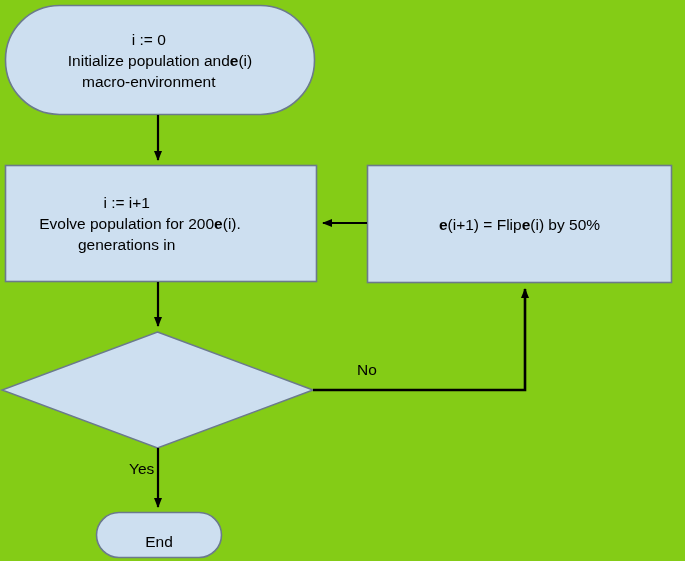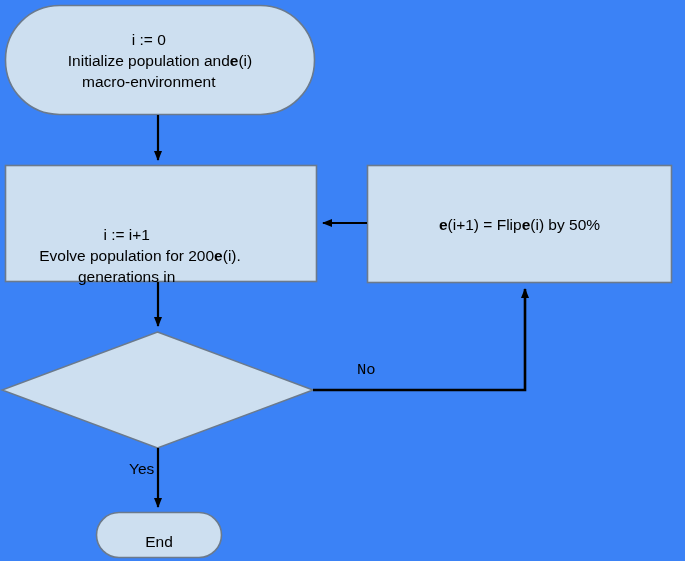--- a/index.html
+++ b/index.html
@@ -8,21 +8,21 @@
     padding: 0;
     background: #ffffff;
   }
   body {
     font-family: "Liberation Sans", sans-serif;
   }
   #canvas {
     position: relative;
     width: 685px;
     height: 561px;
-    background: #3b82f6;
+    background: #84cc16;
     overflow: hidden;
   }
   #flow-svg {
     position: absolute;
     left: 0;
     top: 0;
     width: 685px;
     height: 561px;
   }
   .node-label {
@@ -40,25 +40,25 @@
   }
   .edge-label {
     position: absolute;
     color: #000000;
     font-family: "Liberation Sans", sans-serif;
     font-size: 15.5px;
     line-height: 18px;
     white-space: nowrap;
   }
   .lbl-start  { left: 5px;   top: 5px;   width: 310px; height: 110px; }
-  .lbl-evolve { left: 5px;   top: 165px; width: 270px; height: 117px; margin-top: 32px; }
+  .lbl-evolve { left: 5px;   top: 165px; width: 270px; height: 117px; }
   .lbl-flip   { left: 367px; top: 165px; width: 305px; height: 118px; }
   .lbl-decide { left: 60px;  top: 365px; width: 195px; height: 50px;  }
   .lbl-end    { left: 96px;  top: 512px; width: 126px; height: 58px;  }
-  .lbl-no     { left: 357px; top: 361px; font-family: Liberation Mono, monospace; }
+  .lbl-no     { left: 357px; top: 361px; }
   .lbl-yes    { left: 129px; top: 460px; }
   b { font-weight: bold; }
 </style>
 </head>
 <body>
 
 <div id="canvas">
 
   <svg id="flow-svg" viewBox="0 0 685 561" xmlns="http://www.w3.org/2000/svg">
     <defs>

